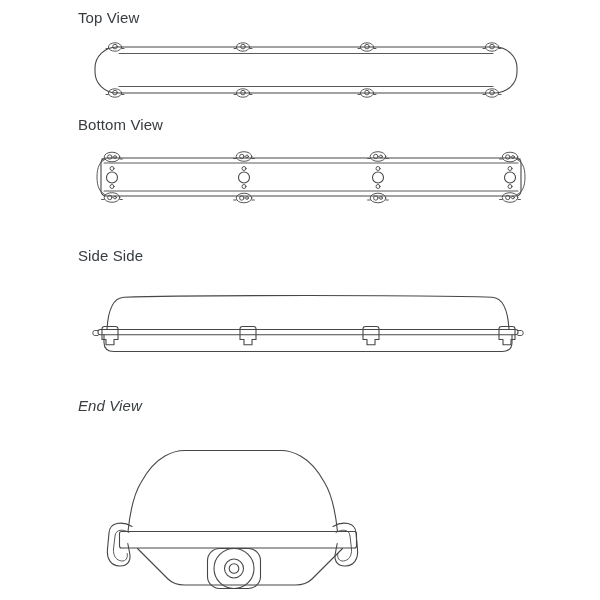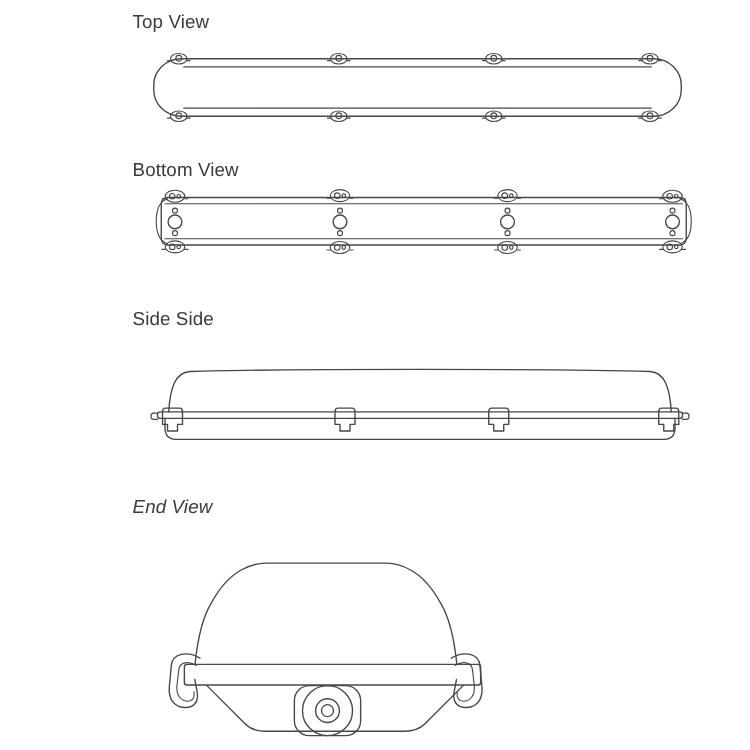--- a/index.html
+++ b/index.html
@@ -5,29 +5,28 @@
   :root{
     --line:#474747;
     --label:#363c40;
     --bg:#ffffff;
   }
   html,body{margin:0;padding:0;background:var(--bg);}
   #stage{
     position:relative;width:540px;height:600px;background:var(--bg);
     font-family:"Liberation Sans","DejaVu Sans",sans-serif;
     overflow:hidden;
-    margin-left:28px;
   }
   .view-label{
     position:absolute;left:78px;
     font-size:15px;line-height:20px;color:var(--label);
     letter-spacing:0.1px;
   }
   #lbl-top{top:8px;}
-  #lbl-bottom{top:127px;text-align:right;}
+  #lbl-bottom{top:115px;text-align:right;}
   #lbl-side{top:246px;}
   #lbl-end{top:396px;font-style:italic;}
   svg#drawing{position:absolute;left:0;top:0;}
   svg *{vector-effect:non-scaling-stroke;}
   .ln{fill:none;stroke:var(--line);stroke-width:1.1;stroke-linecap:round;stroke-linejoin:round;}
   .ln-thin{fill:none;stroke:var(--line);stroke-width:0.9;stroke-linecap:round;stroke-linejoin:round;}
 </style>
 </head>
 <body>
 

